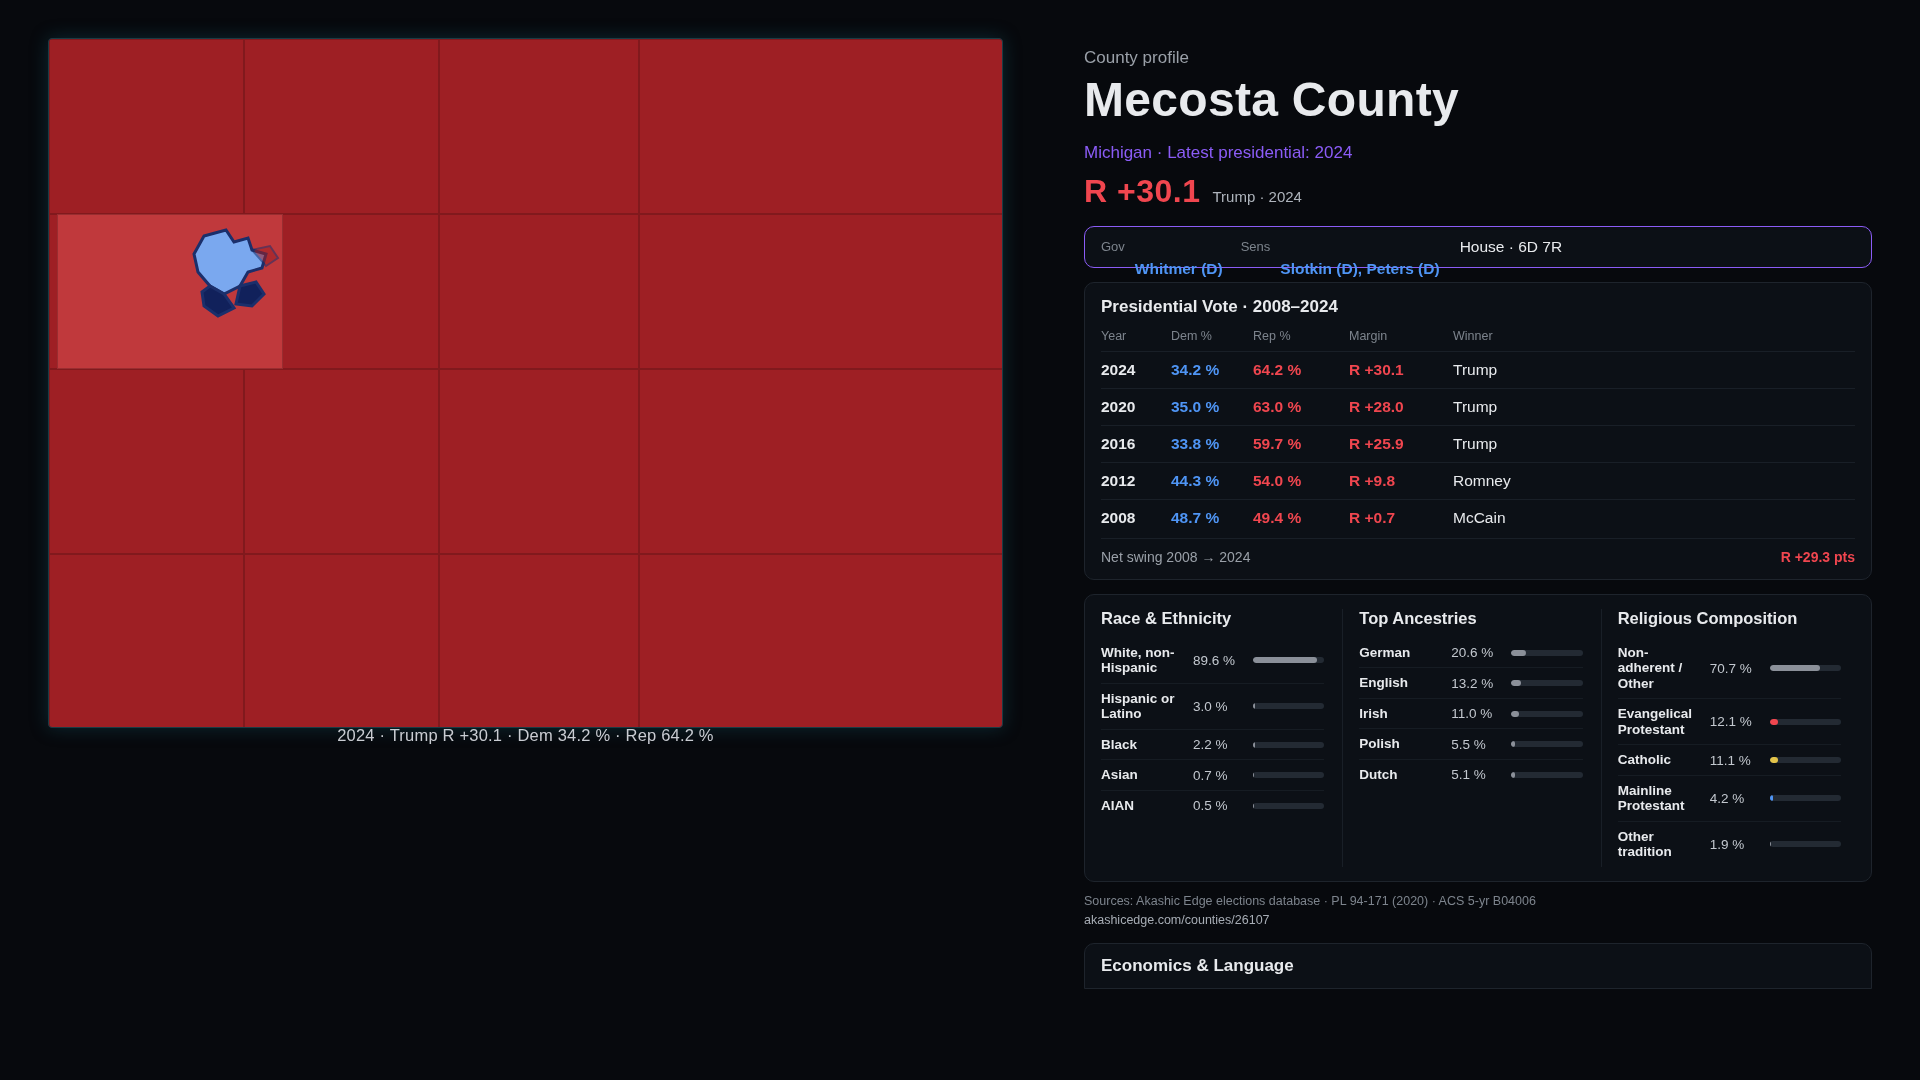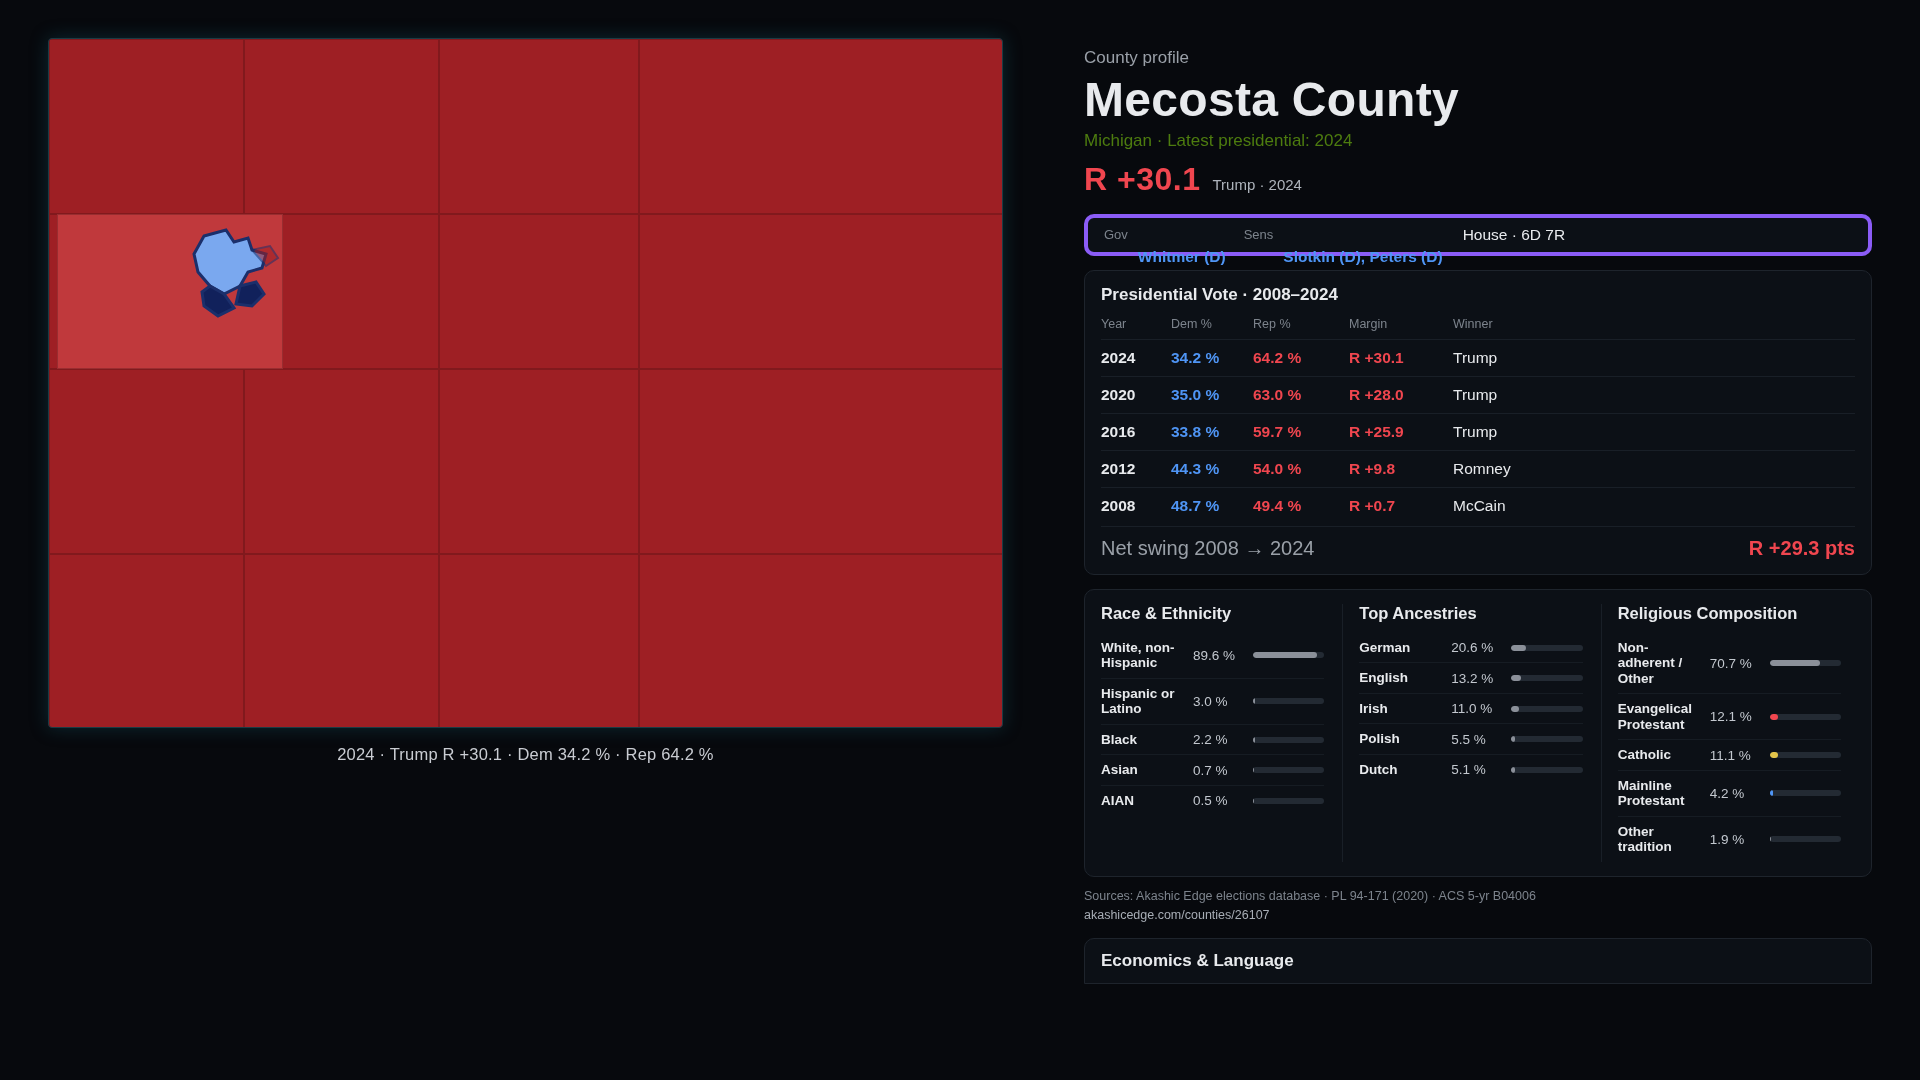--- a/index.html
+++ b/index.html
@@ -34,21 +34,21 @@
     border: 1px solid rgba(0,0,0,0.18);
   }
   .hl-cell {
     position: absolute;
     left: 8px; top: 175px; width: 226px; height: 155px;
     background: #c0393c;
     border: 1px solid rgba(0,0,0,0.2);
   }
   .map-caption {
     position: absolute;
-    top: 745px; left: 48px; width: 955px;
+    top: 726px; left: 48px; width: 955px;
     text-align: center;
     font-size: 16.5px;
     color: #c9ccd2;
     letter-spacing: .2px;
   }
 
   
   .side {
     flex: 1 1 auto;
     position: relative;
@@ -63,28 +63,28 @@
   }
   .brand-title { font-size: 26px; font-weight: 700; letter-spacing: .2px; }
   .brand-domain {
     margin-left: auto; font-size: 16px; color: #9aa0a8;
   }
   .kicker { margin-top: 20px; font-size: 17px; color: #9aa0a8; }
   .county-name {
     font-size: 48px; font-weight: 700; letter-spacing: .3px;
     margin-top: 6px; line-height: 1.1;
   }
-  .subline { margin-top: 4px; font-size: 17px; color: #4d7c0f; }
+  .subline { margin-top: 16px; font-size: 17px; color: #8b5cf6; }
   .marginrow { display: flex; align-items: baseline; gap: 12px; margin-top: 10px; }
   .margin-big { font-size: 32px; font-weight: 700; color: #f0464f; letter-spacing: .5px; }
   .margin-note { font-size: 15px; color: #aeb4bc; }
 
   .officials {
     margin-top: 16px;
-    border: 4px solid #8b5cf6;
+    border: 1px solid #8b5cf6;
     border-radius: 10px;
     background: #0c1016;
     height: 42px;
     display: flex; align-items: center; gap: 10px;
     padding: 0 16px;
     font-size: 15.5px;
   }
   .lbl-mini { color: #7d848d; font-size: 13px; }
   .dem { color: #4f95f5; font-weight: 700; margin-top: 44px; }
   .plain { color: #e8eaed; }
@@ -109,21 +109,21 @@
   }
   .c-year { width: 70px; font-weight: 700; }
   .c-dem  { width: 82px; color: #4f95f5; font-weight: 700; }
   .c-rep  { width: 96px; color: #f0464f; font-weight: 700; }
   .c-mar  { width: 104px; color: #f0464f; font-weight: 700; }
   .c-win  { color: #e8eaed; }
   .netrow {
     display: flex; justify-content: space-between; align-items: center;
     border-top: 1px solid #191f27;
     margin-top: 2px; padding-top: 10px; padding-bottom: 4px;
-    font-size: 20px; color: #9aa0a8;
+    font-size: 14px; color: #9aa0a8;
   }
   .net-val { color: #f0464f; font-weight: 700; }
 
   .threecol { display: flex; gap: 4px; }
   .col { flex: 1 1 0; padding-right: 14px; }
   .col + .col { border-left: 1px solid #191f27; padding-left: 16px; }
   .col h3 { font-size: 16.5px; font-weight: 700; margin-bottom: 10px; }
   .statrow {
     display: flex; align-items: center; gap: 8px;
     padding: 7px 0; border-top: 1px solid #161c23;

